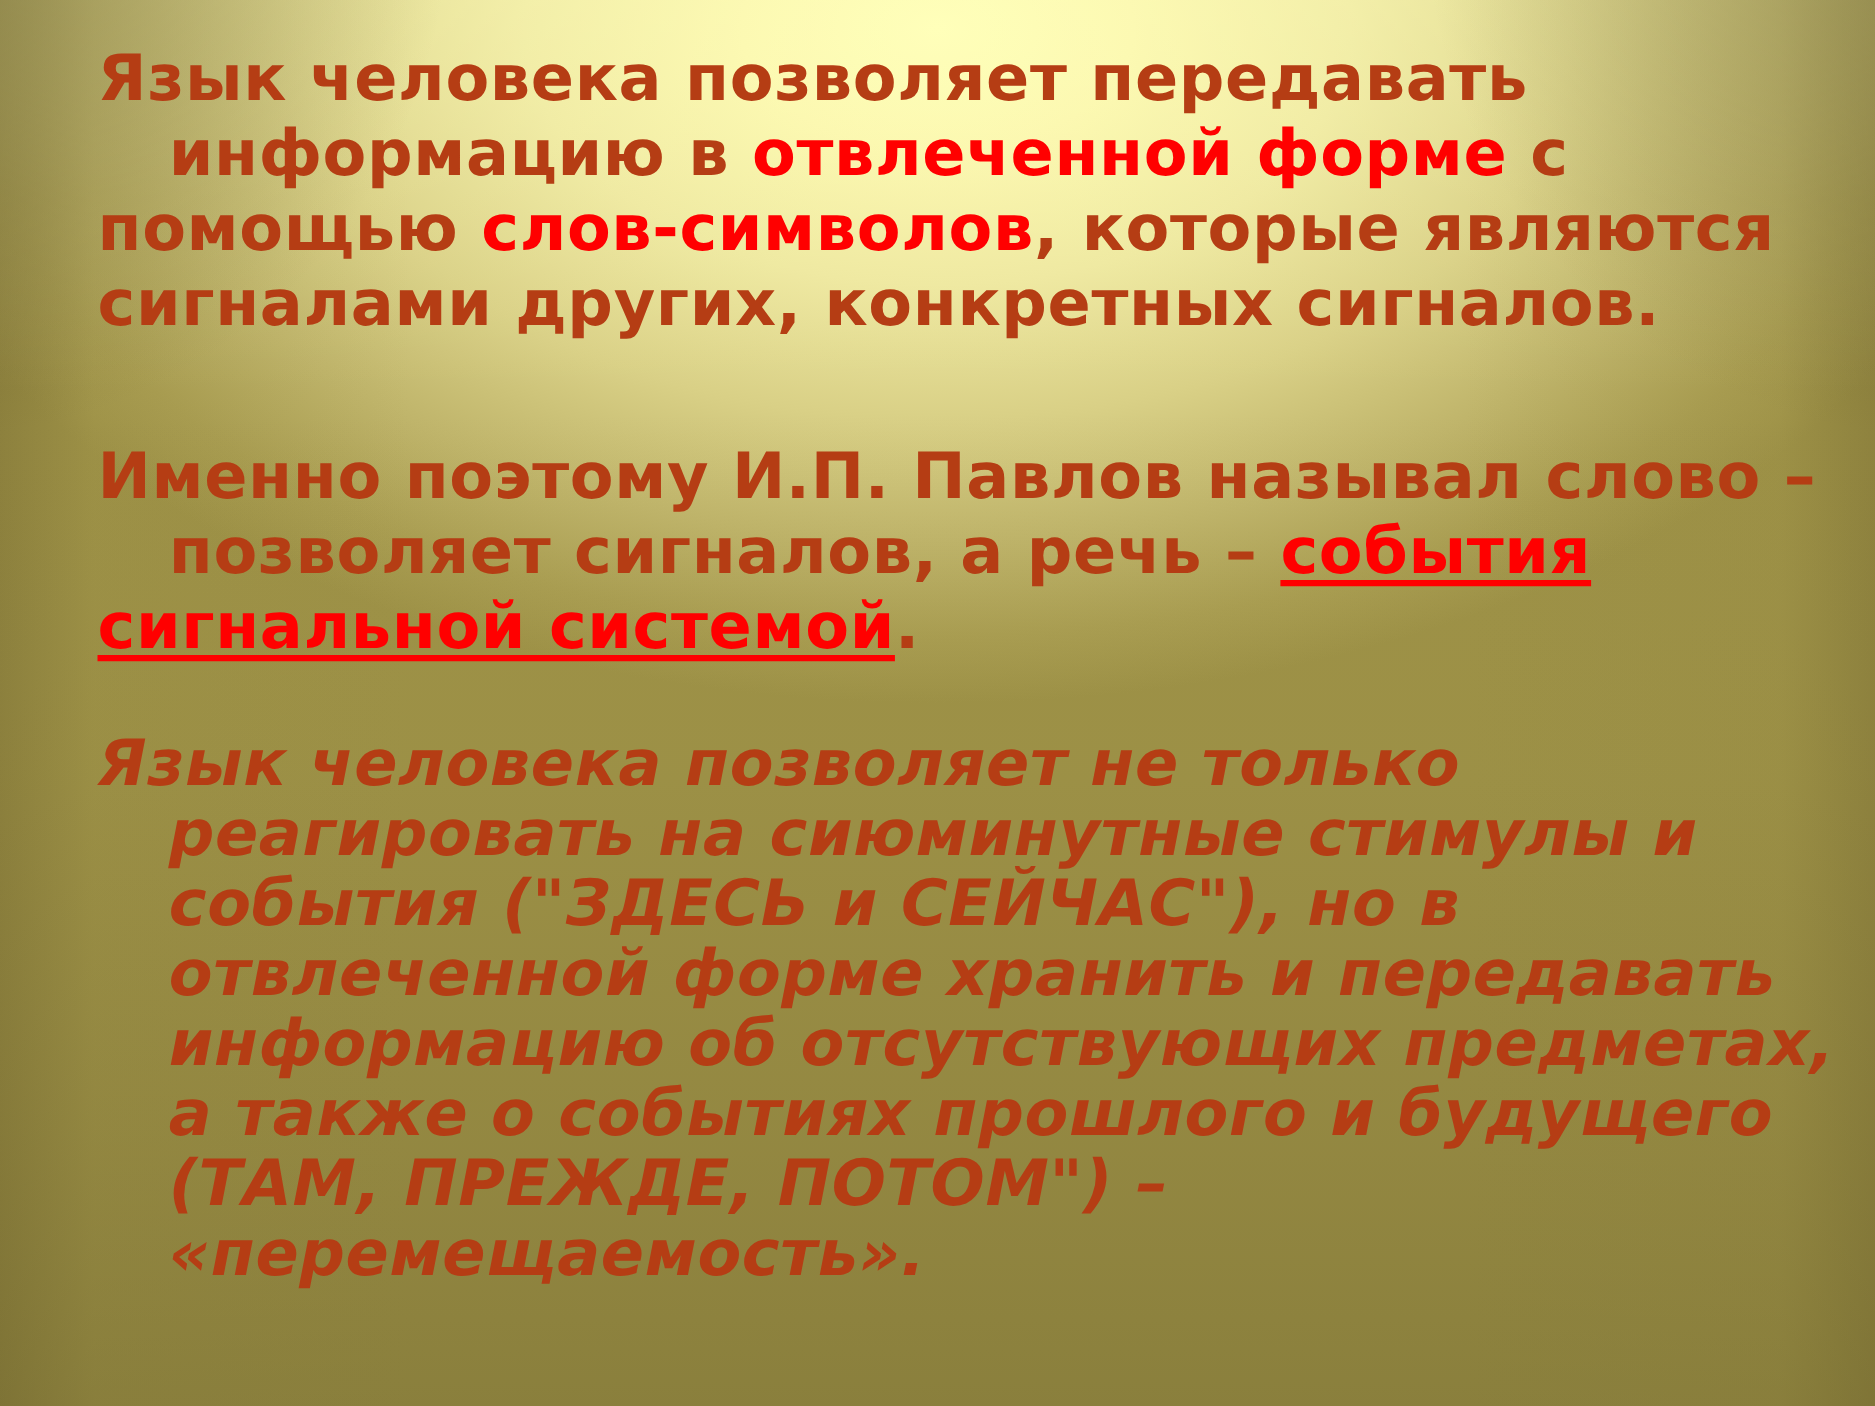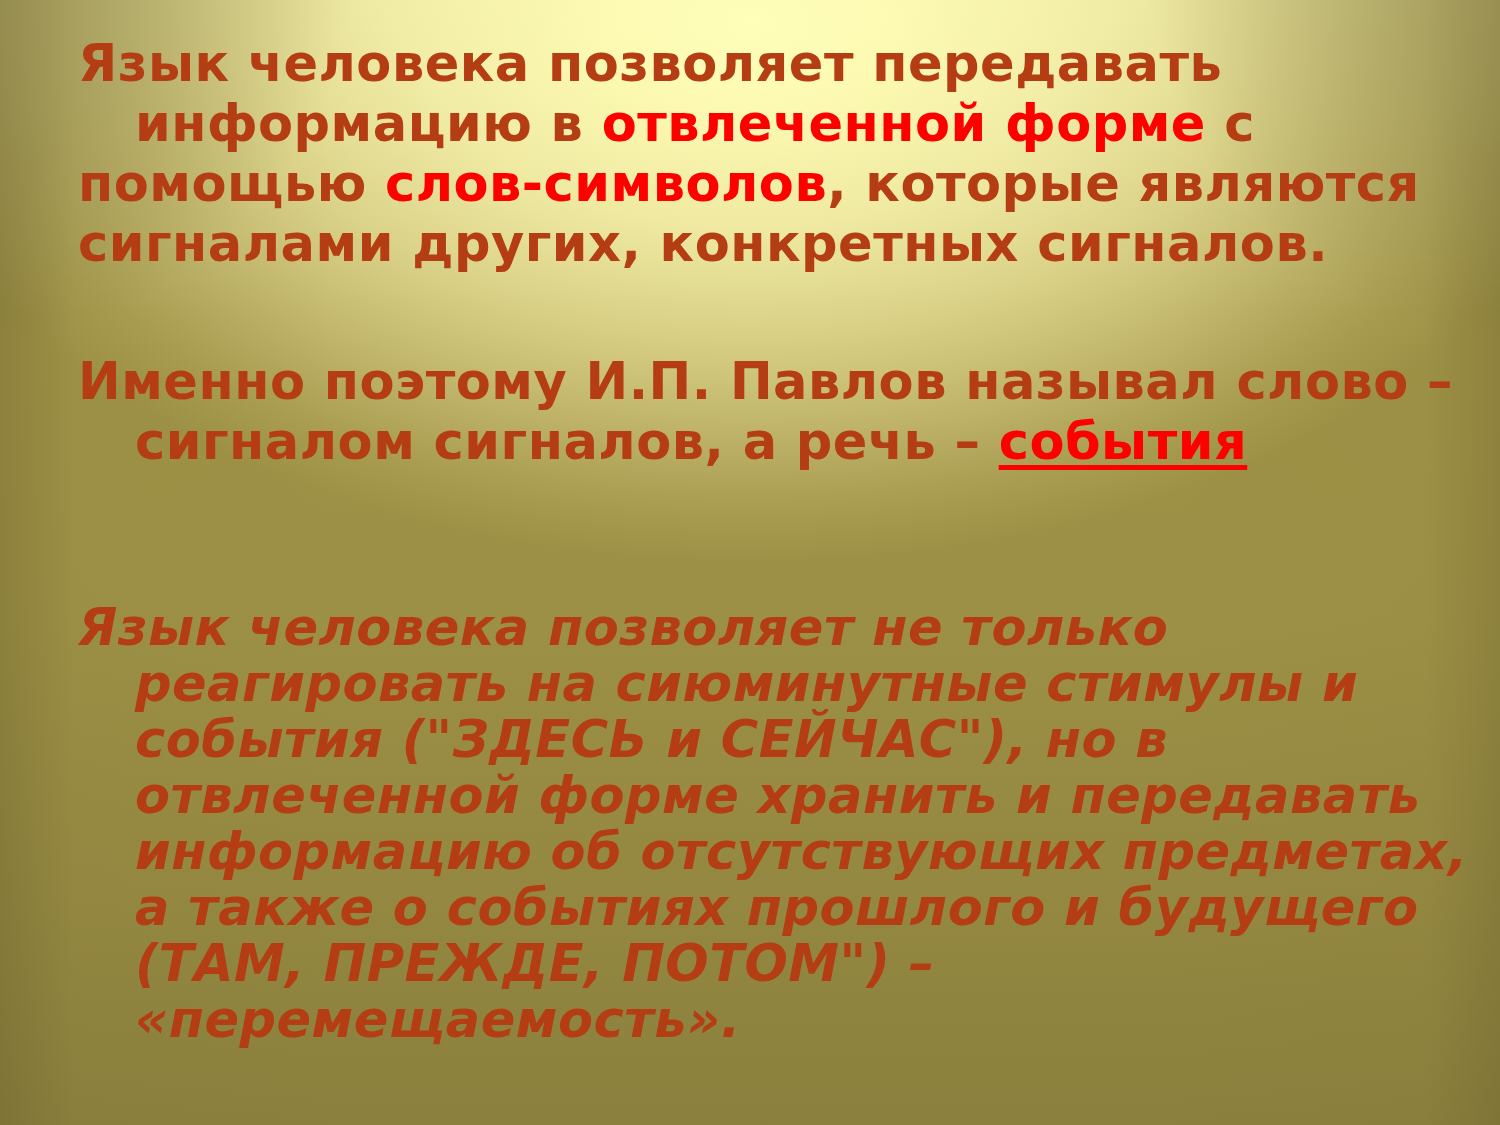--- a/index.html
+++ b/index.html
@@ -109,35 +109,35 @@
   .hl-u {
     color: #ff0000;
     text-decoration: underline;
     text-decoration-thickness: 5px;
     text-underline-offset: 6px;
   }
 
   #para1 { top: 34px; }
   #para2 { top: 352px; }
   #para3 {
-    top: 600px;
+    top: 584px;
     font-style: italic;
     line-height: 56px;
   }
 </style>
 </head>
 <body>
 
 <div id="slide">
 
   <div class="bg-layer" id="bg-radial"></div>
   <div class="bg-layer" id="bg-horiz"></div>
   <div class="bg-layer" id="bg-vert"></div>
   <div class="bg-layer" id="bg-corner-tl"></div>
   <div class="bg-layer" id="bg-corner-tr"></div>
 
   <div id="content">
     <div class="para" id="para1"><span class="ln"><span>Язык человека позволяет передавать</span></span><span class="ln ind"><span>информацию в </span><span class="hl">отвлеченной форме</span><span> с</span></span><span class="ln"><span>помощью </span><span class="hl">слов-символов</span><span>, которые являются</span></span><span class="ln"><span>сигналами других, конкретных сигналов.</span></span></div>
-    <div class="para" id="para2"><span class="ln"><span>Именно поэтому И.П. Павлов называл слово –</span></span><span class="ln ind"><span>сигналом сигналов, а речь – </span><span class="hl-u">события</span></span></div>
+    <div class="para" id="para2"><span class="ln"><span>Именно поэтому И.П. Павлов называл слово –</span></span><span class="ln ind"><span>позволяет сигналов, а речь – </span><span class="hl-u">события</span></span><span class="ln"><span class="hl-u">сигнальной системой</span><span>.</span></span></div>
     <div class="para" id="para3"><span class="ln"><span>Язык человека позволяет не только</span></span><span class="ln ind"><span>реагировать на сиюминутные стимулы и</span></span><span class="ln ind"><span>события ("ЗДЕСЬ и СЕЙЧАС"), но в</span></span><span class="ln ind"><span>отвлеченной форме хранить и передавать</span></span><span class="ln ind"><span>информацию об отсутствующих предметах,</span></span><span class="ln ind"><span>а также о событиях прошлого и будущего</span></span><span class="ln ind"><span>(ТАМ, ПРЕЖДЕ, ПОТОМ") –</span></span><span class="ln ind"><span>«перемещаемость».</span></span></div>
   </div>
 
 </div>
 
 </body></html>

